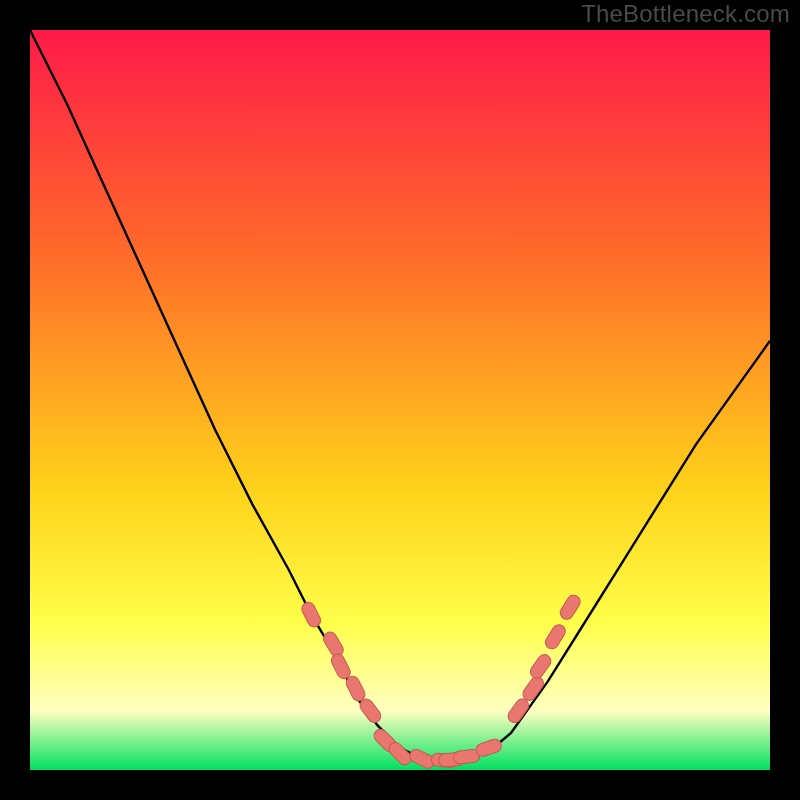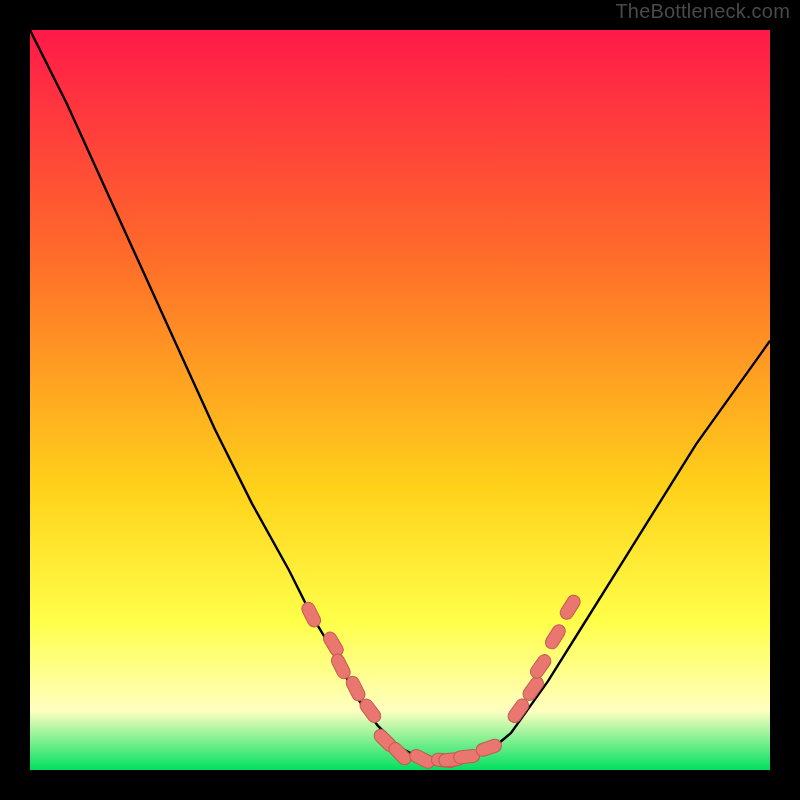--- a/index.html
+++ b/index.html
@@ -24,21 +24,21 @@
     left: 0;
     top: 0;
     width: 740px;
     height: 740px;
   }
   .watermark {
     position: absolute;
     top: 0;
     right: 10px;
     color: #4a4a4a;
-    font-size: 20px;
+    font-size: 24px;
     font-weight: 500;
     letter-spacing: 0.2px;
     user-select: none;
   }
   svg { display: block; }
 </style>
 </head>
 <body>
 
 <div class="watermark">TheBottleneck.com</div>

